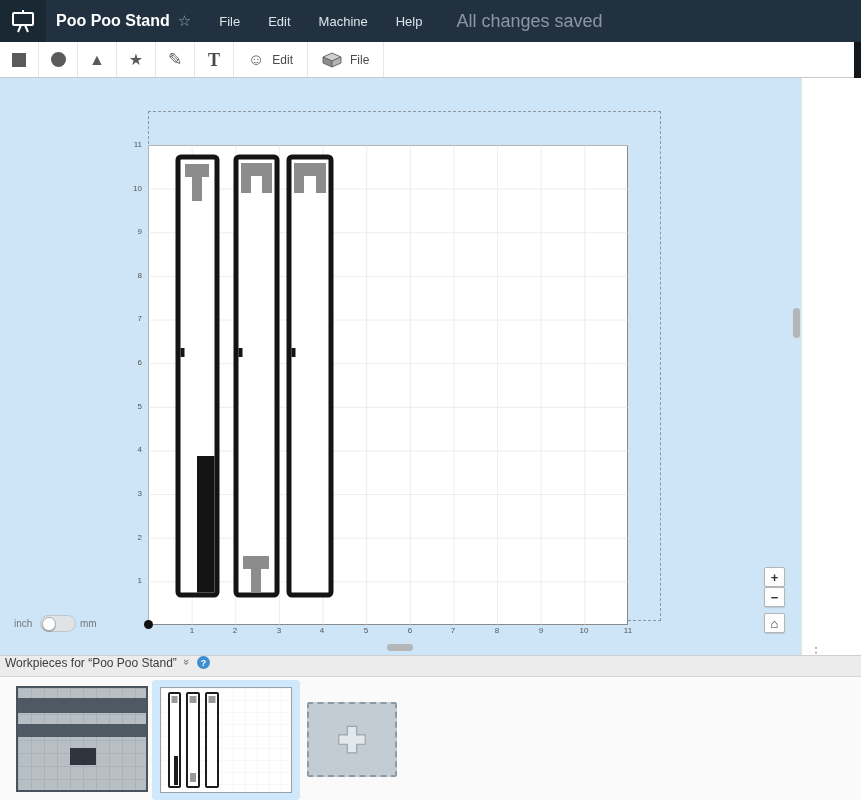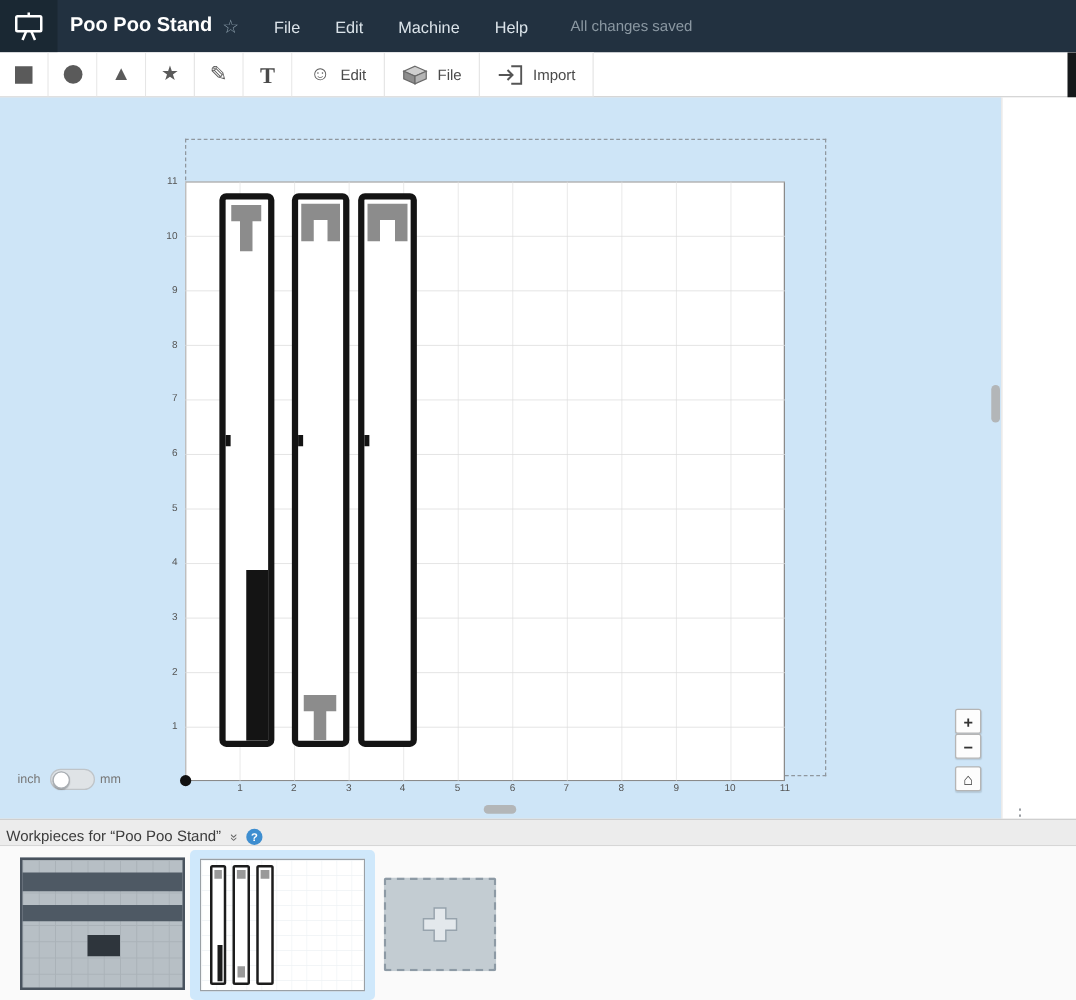--- a/index.html
+++ b/index.html
@@ -8,21 +8,21 @@
   #app{position:relative;width:861px;height:800px;background:#fff;overflow:hidden}
   .abs{position:absolute}
 
   
   .topbar{left:0;top:0;width:861px;height:42px;background:#223140;display:flex;align-items:center}
   .logo{width:46px;height:42px;background:#1a2833;display:flex;align-items:center;justify-content:center;cursor:pointer}
   .title{color:#fff;font-size:16px;font-weight:bold;margin-left:10px;white-space:nowrap}
   .fav{color:#8fa2af;font-size:15px;margin-left:8px;cursor:pointer}
   .menu{display:flex;gap:28px;margin-left:28px}
   .menu-item{color:#dce4ea;font-size:13px;cursor:pointer}
-  .statusmsg{color:#8b98a2;font-size:12px;margin-left:34px}
+  .statusmsg{color:#8b98a2;font-size:18px;margin-left:34px}
 
   
   .toolbar{left:0;top:42px;width:861px;height:36px;background:#fff;border-bottom:1px solid #c9c9c9;display:flex;align-items:stretch}
   .tool-cell{width:39px;display:flex;align-items:center;justify-content:center;border-right:1px solid #e6e6e6;cursor:pointer;background:#fff}
   .tool-cell.wide{width:auto;padding:0 14px;gap:8px}
   .glyph{color:#5a5a5a;font-size:16px;line-height:1}
   .glyph.pen{font-size:17px}
   .glyph.smiley{font-size:16px}
   .tglyph{font-family:"Liberation Serif",serif;font-weight:bold;font-size:18px;color:#4a4a4a;line-height:1}
   .sq{width:14px;height:14px;background:#5a5a5a}
@@ -42,21 +42,21 @@
   .unit-label{position:absolute;font-size:10px;color:#777}
   .unit-toggle{left:40px;top:537px;width:36px;height:17px;border-radius:9px;background:#dfe3e6;border:1px solid #bfc4c8;cursor:pointer}
   .unit-knob{position:absolute;left:1px;top:0.5px;width:14px;height:14px;border-radius:50%;background:#fff;border:1px solid #a8adb2;box-shadow:0 1px 1px rgba(0,0,0,.25)}
 
   .zoombtn{position:absolute;left:764px;width:21px;height:20px;background:#fdfdfd;border:1px solid #b5b5b5;border-radius:2px;color:#333;font-size:13px;font-weight:bold;display:flex;align-items:center;justify-content:center;cursor:pointer;box-shadow:0 1px 1px rgba(0,0,0,.12)}
   .vthumb{left:793px;top:230px;width:7px;height:30px;background:#b3b6b8;border-radius:3.5px;cursor:pointer}
   .hthumb{left:387px;top:566px;width:26px;height:7px;background:#b3b6b8;border-radius:3.5px;cursor:pointer}
   .dots-handle{left:809px;top:644px;color:#8f9499;font-size:14px;line-height:16px;cursor:pointer}
 
   
-  .wp-bar{left:0;top:655px;width:861px;height:22px;background:#ececec;border-top:1px solid #cfcfcf;border-bottom:1px solid #d6d6d6;display:flex;align-items:flex-end;padding-left:5px;gap:7px}
+  .wp-bar{left:0;top:655px;width:861px;height:22px;background:#ececec;border-top:1px solid #cfcfcf;border-bottom:1px solid #d6d6d6;display:flex;align-items:flex-start;padding-left:5px;gap:7px}
   .wp-title{font-size:12px;color:#3c3c3c;cursor:pointer}
   .wp-chevron{color:#666;font-size:11px;transform:rotate(90deg);display:inline-block;cursor:pointer}
   .wp-help{width:13px;height:13px;border-radius:50%;background:#3e8ed0;color:#fff;font-size:9px;font-weight:bold;display:flex;align-items:center;justify-content:center;cursor:pointer}
 
   
   .wp-area{left:0;top:677px;width:861px;height:123px;background:#fafafa}
   .sel-highlight{position:absolute;left:152px;top:3px;width:148px;height:120px;background:#cfe8fb;border-radius:4px}
   .thumb1{position:absolute;left:16px;top:9px;width:132px;height:106px;background-color:#b7bfc5;border:2px solid #49535e;cursor:pointer;
           background-image:linear-gradient(#aab2b8 1px,transparent 1px),linear-gradient(90deg,#aab2b8 1px,transparent 1px);background-size:13px 13px}
   .t1bar{position:absolute;left:0;width:100%;background:#4e5964}
@@ -112,28 +112,20 @@
       <span class="glyph smiley">☺</span>
       <span class="tool-label">Edit</span>
     </div>
     <div class="tool-cell wide">
       <svg width="20" height="16" viewBox="0 0 20 16">
         <polygon points="10,1 19,5 10,9 1,5" fill="#cfcfcf" stroke="#6a6a6a" stroke-width="1"></polygon>
         <polygon points="1,5 10,9 10,15 1,11" fill="#8d8d8d" stroke="#6a6a6a" stroke-width="1"></polygon>
         <polygon points="19,5 10,9 10,15 19,11" fill="#b4b4b4" stroke="#6a6a6a" stroke-width="1"></polygon>
       </svg>
       <span class="tool-label">File</span>
-    </div>
-    <div class="tool-cell wide">
-      <svg width="20" height="16" viewBox="0 0 20 16">
-        <path d="M11 1 h8 v14 h-8" fill="none" stroke="#555" stroke-width="1.6"></path>
-        <path d="M1 8 h11" fill="none" stroke="#555" stroke-width="1.6"></path>
-        <path d="M8 4 l4 4 -4 4" fill="none" stroke="#555" stroke-width="1.6"></path>
-      </svg>
-      <span class="tool-label">Import</span>
     </div>
   </div>
   <div class="abs tb-right-edge"></div>
 
   <div class="abs canvas">
 
     <div class="abs sel-dashed"></div>
 
     <svg class="abs" style="left:148px;top:67px" width="480" height="480" viewBox="0 0 480 480">
       <defs>

